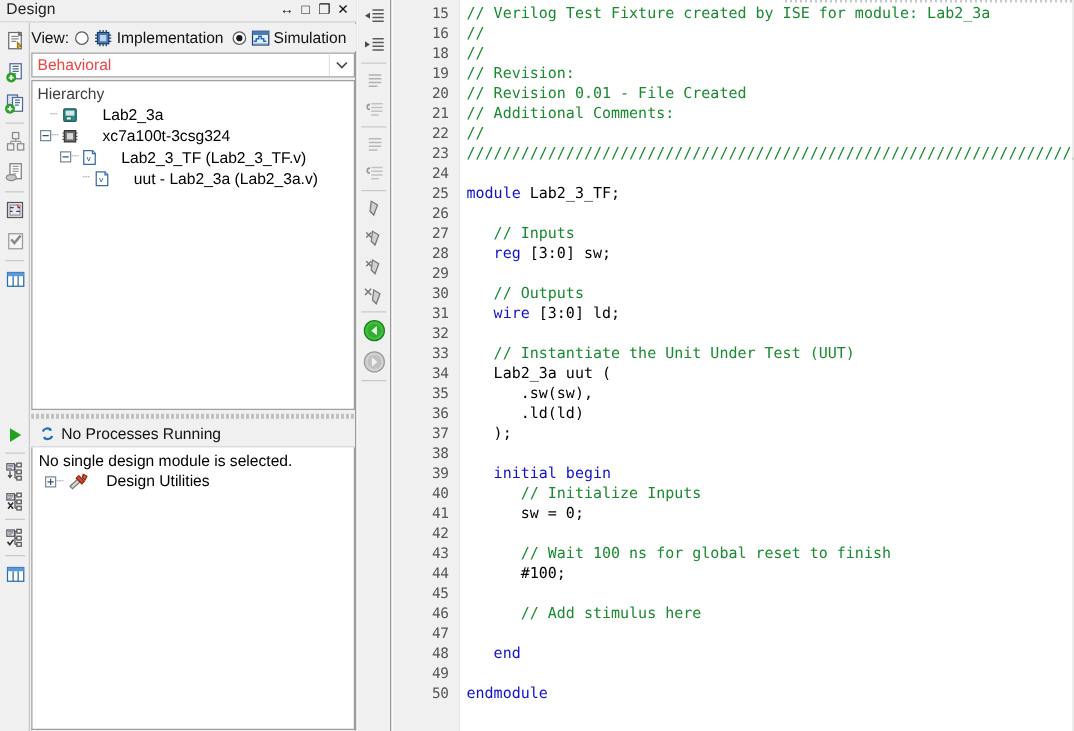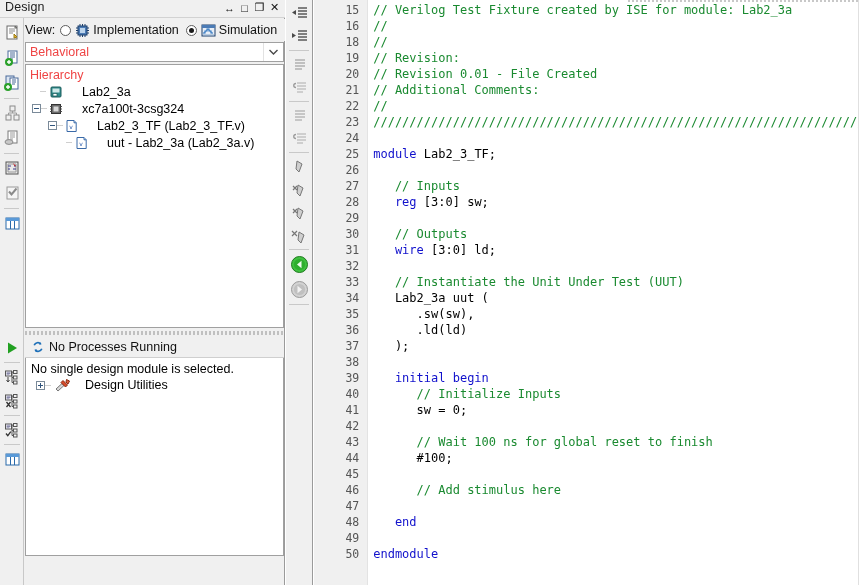--- a/index.html
+++ b/index.html
@@ -76,21 +76,21 @@
     width:19px;height:18px;display:flex;align-items:center;justify-content:center;
     border-left:1px solid #e2e2e2;
   }
 
   
   #tree-box{
     position:absolute;left:25px;top:64px;width:259px;height:264px;
     background:#fff;border:1px solid #a0a0a0;box-sizing:border-box;
     overflow:hidden;
   }
-  .tree-title{padding:3px 0 1px 4px;font-size:12.5px;color:#ef4444;}
+  .tree-title{padding:3px 0 1px 4px;font-size:12.5px;color:#404040;}
   .tnode{display:flex;align-items:center;height:17px;font-size:12.5px;color:#000;white-space:nowrap;}
   .tnode .lbl{padding-left:19px;}
   .expander{
     width:9px;height:9px;border:1px solid #7a8a99;background:#fff;
     box-sizing:border-box;position:relative;flex:none;
   }
   .expander::before{
     content:"";position:absolute;left:1px;top:3px;width:5px;height:1px;background:#31557d;
   }
   .expander.plus::after{
@@ -101,21 +101,21 @@
 
   
   #proc-sep{position:absolute;left:25px;top:331px;width:259px;height:4px;background:#f0f0f0;}
   #proc-head{
     position:absolute;left:25px;top:336px;width:259px;height:22px;
     background:#f0f0f0;display:flex;align-items:center;
     border-bottom:1px solid #cfcfcf;box-sizing:border-box;
   }
   #proc-head .lbl{font-size:12.5px;color:#111;padding-left:4px;}
   #proc-box{
-    position:absolute;left:25px;top:358px;width:259px;height:198px;
+    position:absolute;left:25px;top:358px;width:259px;height:226px;
     background:#fff;border:1px solid #a0a0a0;border-top:none;box-sizing:border-box;
   }
   #proc-box .msg{padding:4px 0 0 5px;font-size:12.5px;color:#000;}
   .pnode{display:flex;align-items:center;height:18px;padding-left:32px;font-size:12.5px;}
 
   
   #mid-rail{
     position:absolute;left:286px;top:0;width:27px;height:585px;
     background:#f0f0f0;border-right:1px solid #9a9a9a;box-sizing:border-box;
   }

